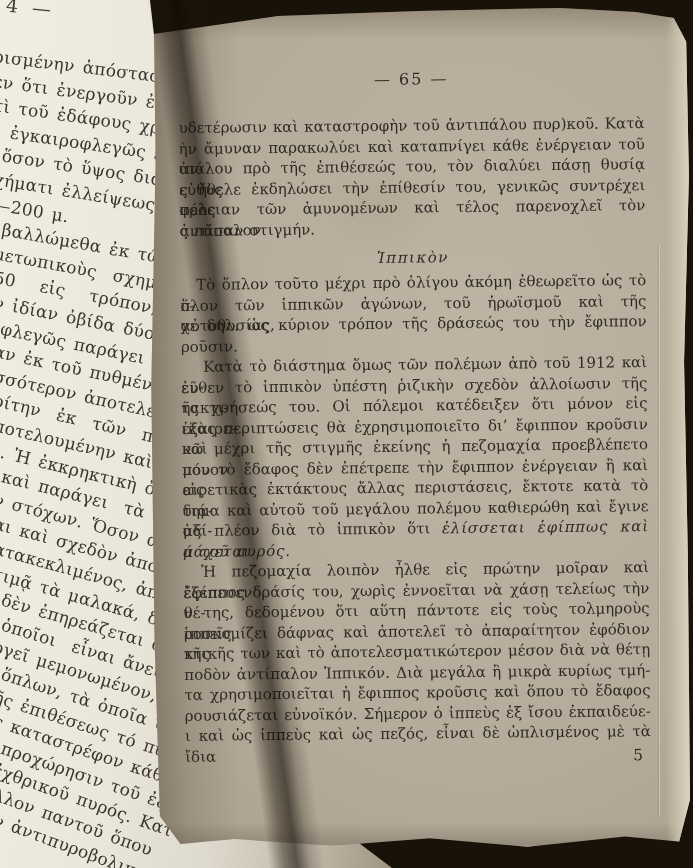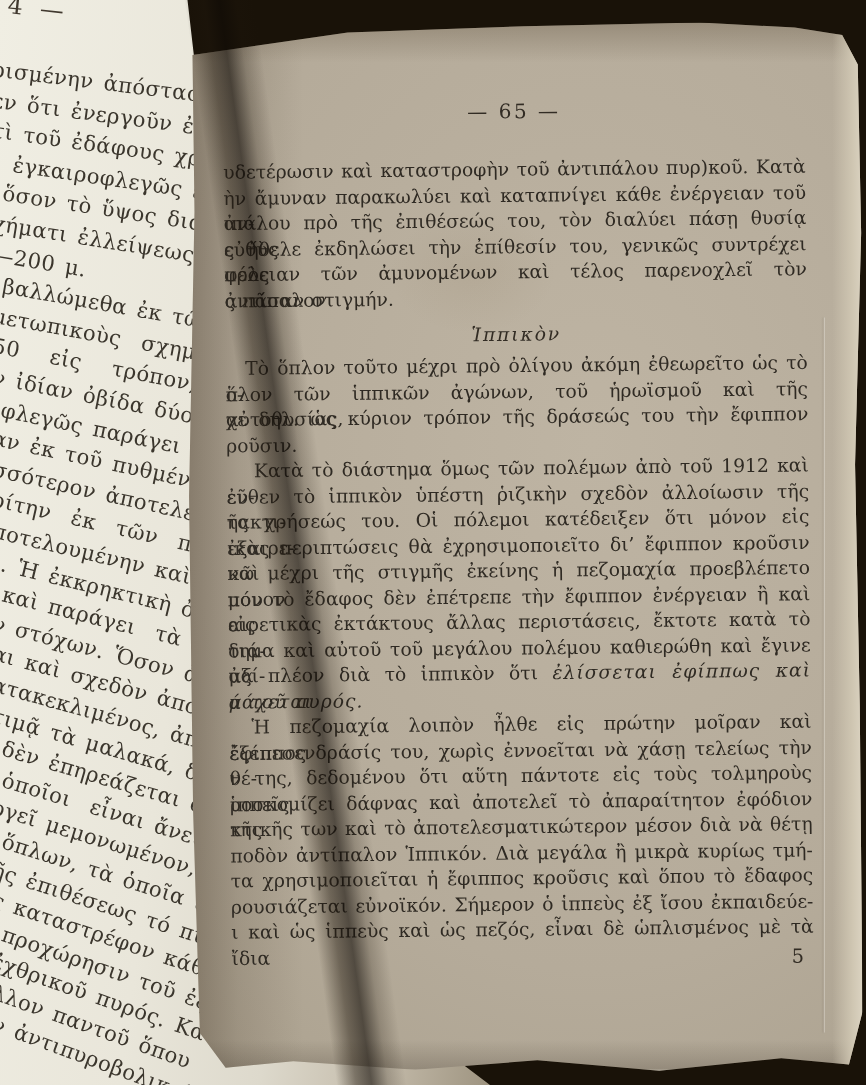--- a/index.html
+++ b/index.html
@@ -19,21 +19,21 @@
     font-size:17px;line-height:20px;color:#3b362d;
     letter-spacing:0.3px;word-spacing:2.5px;
     transform-origin:0 50%;
   }
   .lheader{
     position:absolute;left:6px;top:-4px;font-size:19px;color:#41392f;
     letter-spacing:4px;transform:rotate(6deg);
   }
   
   .right-page{
-    position:absolute;left:148px;top:18px;width:542px;height:842px;
+    position:absolute;left:148px;top:8px;width:542px;height:842px;
     background:
       radial-gradient(95px 70px at 230px 200px, rgba(125,105,75,0.10), rgba(125,105,75,0) 70%),
       radial-gradient(120% 100% at 60% 40%, #beb4a3 0%, #b5ab9a 50%, #a89e8b 85%, #9a8f7c 100%);
     clip-path:polygon(6px 26px,24% 8px,50% 3px,76% 0px,90% 4px,97% 10px,99.3% 4%,99.8% 20%,98.9% 42%,99.6% 65%,100% 94%,98% 99%,88% 98.4%,70% 99.6%,52% 98.6%,34% 99.5%,16% 98.7%,6% 99.3%,2.2% 96%,1.2% 75%,0.6% 45%,1.4% 18%);
   }
   .right-page::before{
     content:'';position:absolute;inset:0;pointer-events:none;
     background:
       linear-gradient(90deg, rgba(55,42,28,0.38) 0, rgba(55,42,28,0.14) 42px, rgba(55,42,28,0) 95px),
       linear-gradient(270deg, #dbd3c1 0, #cfc6b2 8px, rgba(207,198,178,0) 24px),

